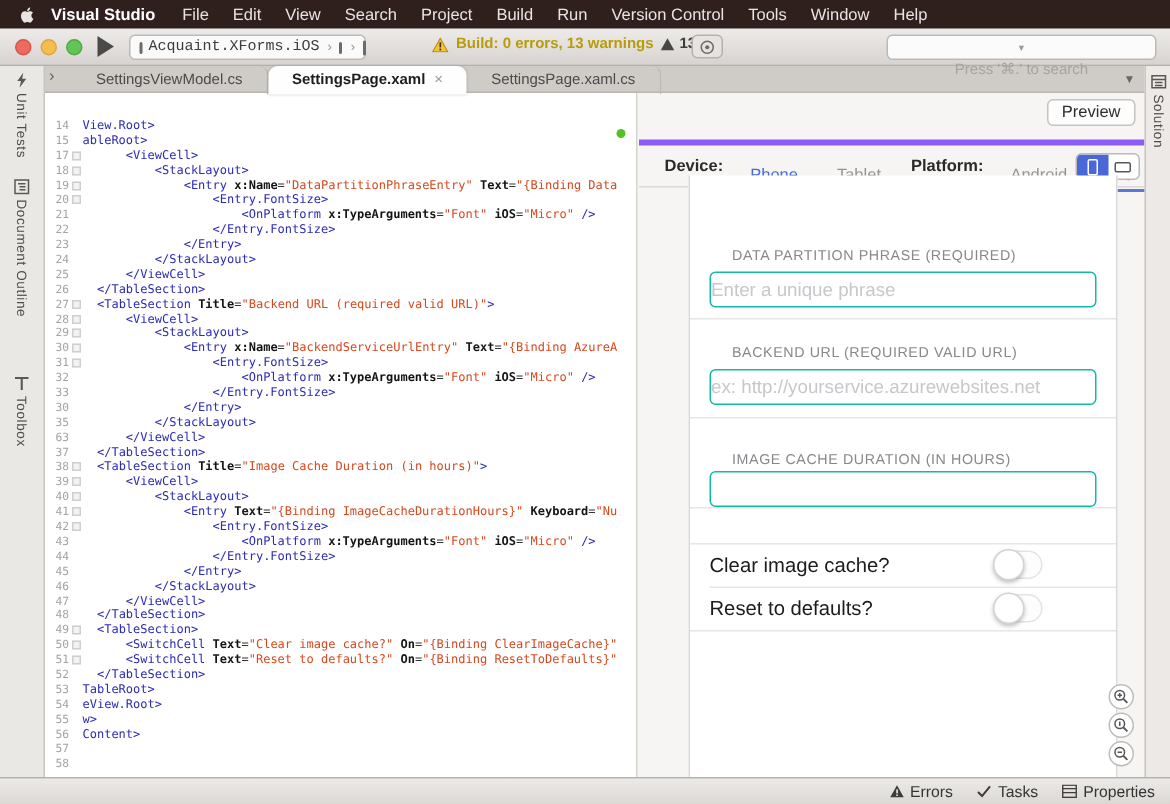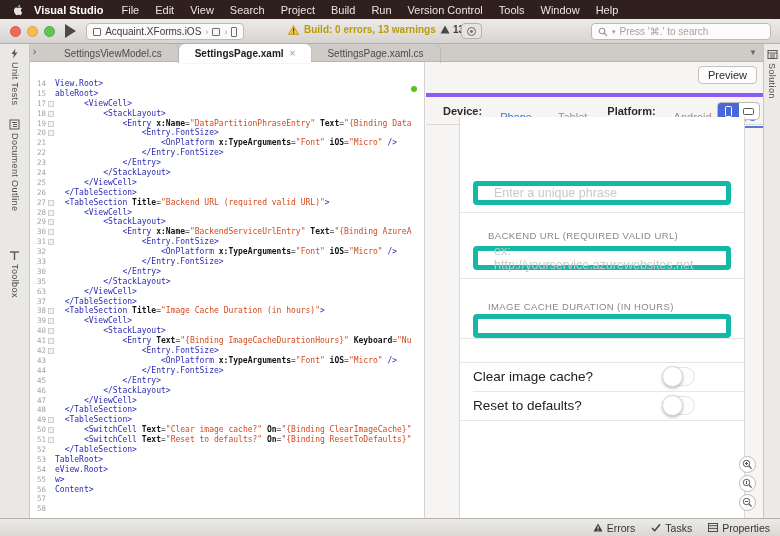--- a/index.html
+++ b/index.html
@@ -21,33 +21,33 @@
     background:linear-gradient(#edebe9,#d7d3d0); border-bottom:1px solid #b2aeaa; z-index:29; }
   .traffic { position:absolute; top:7px; width:11px; height:11px; border-radius:50%; }
   .t-red { left:10px; background:#ee6a5f; border:0.5px solid #d95349; }
   .t-yellow { left:27px; background:#f5bd4f; border:0.5px solid #dda63c; }
   .t-green { left:44px; background:#61c454; border:0.5px solid #4eab42; }
   .run-btn { position:absolute; left:62px; top:5px; width:16px; height:14px; }
   .run-btn::before { content:""; position:absolute; left:3px; top:0;
     border-left:11px solid #4c4a48; border-top:7px solid transparent; border-bottom:7px solid transparent; }
   .crumb { position:absolute; left:86px; top:4px; height:17px; width:158px;
     background:#fbfafa; border:1px solid #bdb9b5; border-radius:4px;
-    display:flex; align-items:center; font-size:10px; color:#3c3c3c; padding:0 6px; gap:4px; }
+    display:flex; align-items:center; font-size:10px; color:#3c3c3c; padding:0 6px; gap:4px;font-family:Liberation Mono, monospace; }
   .crumb .dev-ico { width:9px; height:8px; border:1px solid #6b6b6b; border-radius:1px; }
   .crumb .phone-ico { width:6px; height:10px; border:1px solid #6b6b6b; border-radius:1px; }
   .crumb .sep { color:#9a9a9a; font-size:9px; }
   .build-status { position:absolute; left:288px; top:5px; display:flex; align-items:center; gap:5px;
     font-size:10px; color:#b89c0a; font-weight:bold; }
   .warn-count { position:absolute; left:440px; top:5px; display:flex; align-items:center; gap:3px;
     font-size:10px; color:#3f3d3b; font-weight:bold; }
   .target-pill { position:absolute; left:461px; top:4px; width:21px; height:16px;
     border:1px solid #b5b1ad; border-radius:4px; display:flex; align-items:center; justify-content:center; background:#e6e3e0; }
   .searchbox { position:absolute; left:591px; top:4px; width:180px; height:17px;
     background:#fcfbfb; border:1px solid #bdb9b5; border-radius:4px;
-    display:flex; align-items:center; gap:4px; padding:0 6px; font-size:10px; color:#a7a39f; }
+    display:flex; align-items:center; gap:4px; padding:0 6px; font-size:10px; color:#a7a39f;flex-direction:column; }
   
   .tabbar { position:absolute; top:44px; left:16px; right:17px; height:18px;
     background:#cfcbc7; border-bottom:1px solid #b9b5b1; z-index:20; }
   .nav-chevrons { position:absolute; left:4px; top:1px; font-size:11px; color:#5f5d5b; display:flex; gap:9px; }
   .nav-chevrons span { cursor:default; }
   .tabs { position:absolute; left:32px; top:0; bottom:-1px; display:flex; }
   .tab { height:19px; padding:0 16px; display:flex; align-items:center; gap:6px;
     font-size:10px; color:#4d4b49; border-radius:6px 6px 0 0; border-right:1px solid #bcb8b4; }
   .tab.active { background:#fefefe; color:#1d1d1d; font-weight:bold; border-right:none;
     box-shadow:0 0 2px rgba(0,0,0,.15); }
@@ -97,22 +97,22 @@
     border:1px solid #bdb9b5; border-radius:4px; overflow:hidden; background:#fff; }
   .orient .seg { flex:1; display:flex; align-items:center; justify-content:center; }
   .orient .seg.portrait { background:#4a67d8; }
   .orient .portrait-glyph { width:7px; height:11px; border:1px solid #fff; border-radius:1.5px; }
   .orient .landscape-glyph { width:11px; height:7px; border:1px solid #5a5856; border-radius:1.5px; }
   
   .screen { position:absolute; left:33px; top:55px; width:286px; bottom:0;
     background:#fff; border-left:1px solid #dbd9d6; border-right:1px solid #dbd9d6; }
   .f-label { position:absolute; left:28px; font-size:9.5px; letter-spacing:.4px; color:#88878c; }
   .f-input { position:absolute; left:13px; width:258px; height:24px; background:#fff;
-    border:5px solid #14b8a6; border-radius:4px; display:flex; align-items:center;
-    padding:0 16px; font-size:12.5px; color:#c8c8cc; }
+    border:1px solid #14b8a6; border-radius:4px; display:flex; align-items:center;
+    padding:0 0; font-size:12.5px; color:#c8c8cc; }
   .hairline { position:absolute; left:0; right:0; height:1px; background:#e7e6e4; }
   .hairline.inset { left:13px; }
   .sw-row { position:absolute; left:0; right:0; height:29px; display:flex; align-items:center; }
   .sw-row .sw-label { margin-left:13px; font-size:13.5px; color:#1c1c1e; }
   .toggle { position:absolute; right:49px; width:32px; height:19px; border-radius:10px;
     background:#fdfdfd; border:1.5px solid #e4e4e4; }
   .toggle .knob { position:absolute; left:-2px; top:-2px; width:21px; height:21px; border-radius:50%;
     background:#fff; border:0.5px solid #d3d3d3; box-shadow:0 1.5px 3px rgba(0,0,0,.25); }
   .zoom-btns { position:absolute; right:7px; top:394px; display:flex; flex-direction:column; gap:2px; }
   .zoom-btn { width:17px; height:17px; border-radius:50%; background:#fff; border:1px solid #bfbcb8;
@@ -316,20 +316,21 @@
       <div class="seg portrait">
         <span class="portrait-glyph"></span>
       </div>
       <div class="seg">
         <span class="landscape-glyph"></span>
       </div>
     </div>
   </div>
 
   <div class="screen" id="phone-screen">
+      <div class="f-label" style="top: 48px;">DATA PARTITION PHRASE (REQUIRED)</div>
       <div class="f-input" style="top: 64px;">
         <span>Enter a unique phrase</span>
       </div>
       <div class="hairline" style="top: 95px;"></div>
       <div class="f-label" style="top: 113px;">BACKEND URL (REQUIRED VALID URL)</div>
       <div class="f-input" style="top: 129px;">
         <span>ex: http://yourservice.azurewebsites.net</span>
       </div>
       <div class="hairline" style="top: 161px;"></div>
       <div class="f-label" style="top: 184px;">IMAGE CACHE DURATION (IN HOURS)</div>

